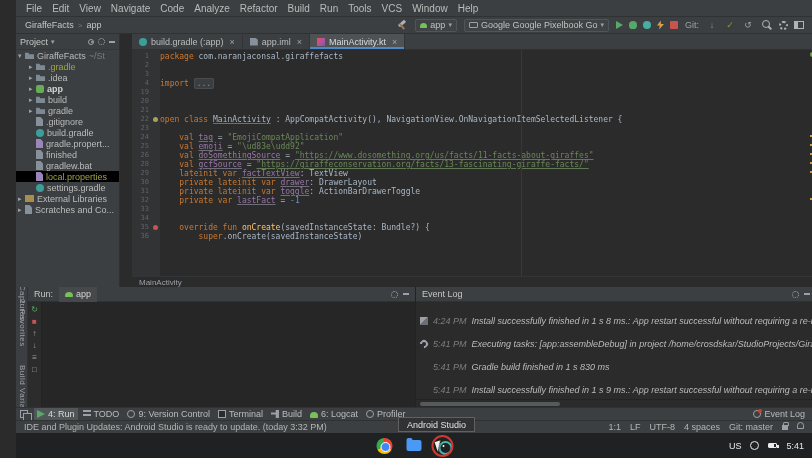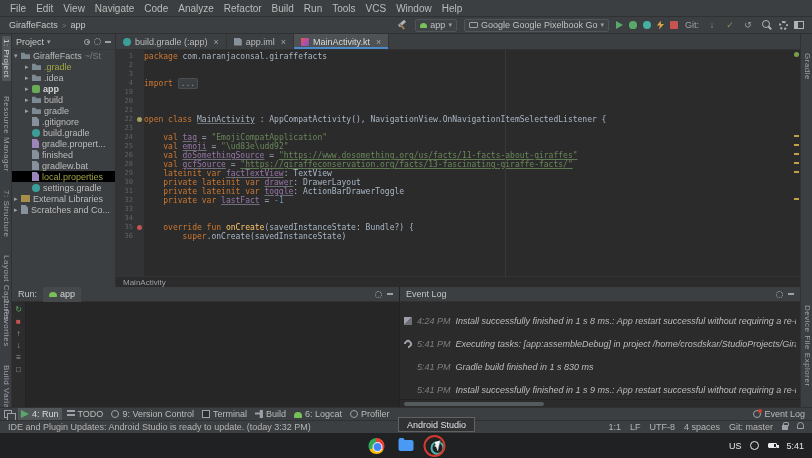--- a/index.html
+++ b/index.html
@@ -1,19 +1,19 @@
 <!DOCTYPE html>
 <html><head>
 <meta charset="utf-8">
 <style>
   *{margin:0;padding:0;box-sizing:border-box;}
   html,body{width:812px;height:458px;}
   body{position:relative;overflow:hidden;background:#2b2b2b;color:#bbbbbb;
        font-family:"Liberation Sans",sans-serif;font-size:10px;}
-  .abs{position:absolute;}
+  .abs{position:absolute;margin-left:16px;}
 
   
   .menubar{left:0;top:0;right:0;height:17px;background:#3c3f41;display:flex;align-items:center;
            padding-left:5px;border-bottom:1px solid #2f3133;z-index:2;}
   .menu-item{padding:2px 5px;color:#bbb;}
 
   
   .toolbar{left:0;top:17px;right:0;height:17px;background:#3c3f41;display:flex;align-items:center;
            border-bottom:1px solid #2f3133;font-size:9px;z-index:2;}
   .crumbs{display:flex;align-items:center;gap:4px;padding-left:9px;color:#c5c5c5;}
@@ -45,21 +45,21 @@
   .device-icon{width:9px;height:6px;border:1px solid #9da0a8;border-radius:1px;display:inline-block;}
 
   
   .lstrip{left:0;top:34px;width:12px;height:373px;background:#3c3f41;border-right:1px solid #2f3133;}
   .rstrip{right:0;top:34px;width:12px;height:373px;background:#3c3f41;border-left:1px solid #2f3133;}
   .strip-group{position:absolute;left:0;width:12px;display:flex;flex-direction:column;gap:12px;align-items:center;}
   .vlabel{writing-mode:vertical-rl;font-size:8px;color:#9da0a8;letter-spacing:.5px;padding:3px 0;white-space:nowrap;}
   .vlabel.active{background:#515658;color:#dadada;}
 
   
-  .project{left:12px;top:34px;width:104px;height:253px;background:#3c3f41;border-right:1px solid #2f3133;}
+  .project{left:0;top:34px;width:104px;height:253px;background:#3c3f41;border-right:1px solid #2f3133;}
   .project-header{height:16px;display:flex;align-items:center;gap:3px;padding:0 4px;font-size:9px;color:#c5c5c5;border-bottom:1px solid #353839;}
   .ph-icons{margin-left:auto;display:flex;gap:4px;align-items:center;}
   .locate-icon{width:6px;height:6px;border:1px solid #9da0a8;border-radius:50%;position:relative;}
   .locate-icon::after{content:"";position:absolute;left:1.5px;top:1.5px;width:2px;height:2px;background:#9da0a8;border-radius:50%;}
   .hdr-gear{width:7px;height:7px;border:1.5px dotted #9da0a8;border-radius:50%;}
   .hdr-hide{width:6px;height:2px;background:#9da0a8;}
   .tree{position:absolute;top:16px;left:0;right:0;bottom:0;overflow:hidden;}
   .tree-row{display:flex;align-items:center;height:11px;font-size:9px;white-space:nowrap;overflow:hidden;padding-left:2px;}
   .tree-row.d1{padding-left:13px;}
   .tree-arrow{width:7px;flex:none;color:#9da0a8;font-size:7px;}

